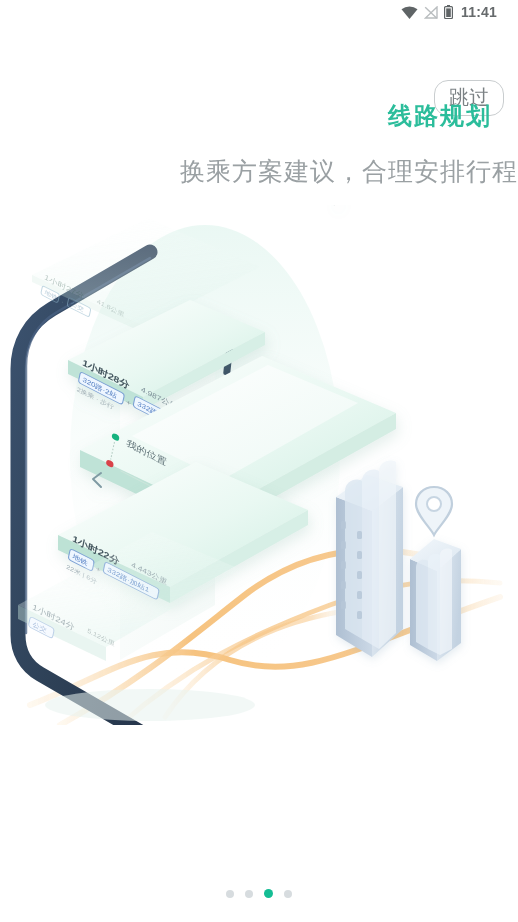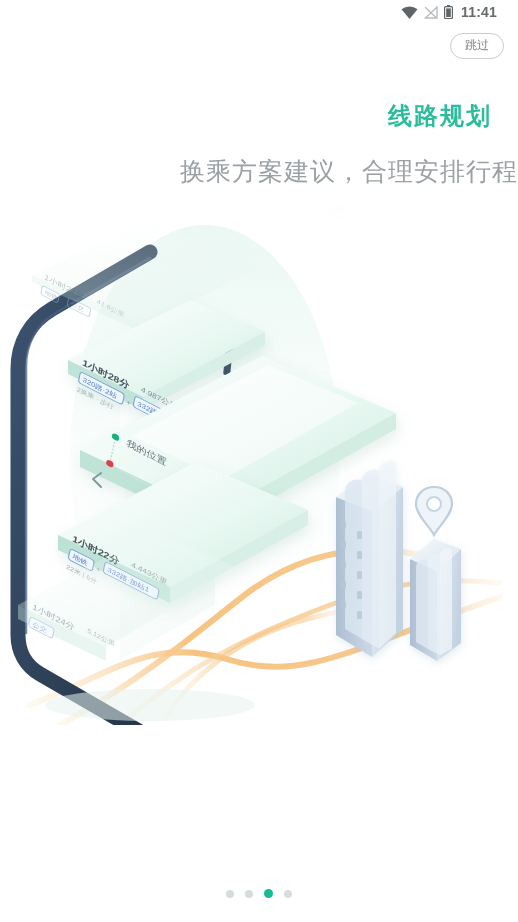--- a/index.html
+++ b/index.html
@@ -42,26 +42,27 @@
   .skip-wrap {
     position: absolute;
     top: 33px;
     right: 14px;
   }
   .skip-btn {
     display: inline-block;
     border: 1px solid #c9cdcf;
     border-radius: 14px;
     padding: 4px 14px 5px 14px;
-    font-size: 12px;
+    font-size: 20px;
     color: #7b8184;
     background: rgba(255,255,255,0.7);
     line-height: 1.25;
     cursor: pointer;
     user-select: none;
+    margin-top: 47px;
   }
 
   
   .title {
     position: absolute;
     top: 100px;
     left: 0;
     width: 492px;
     text-align: right;
     font-size: 24px;

